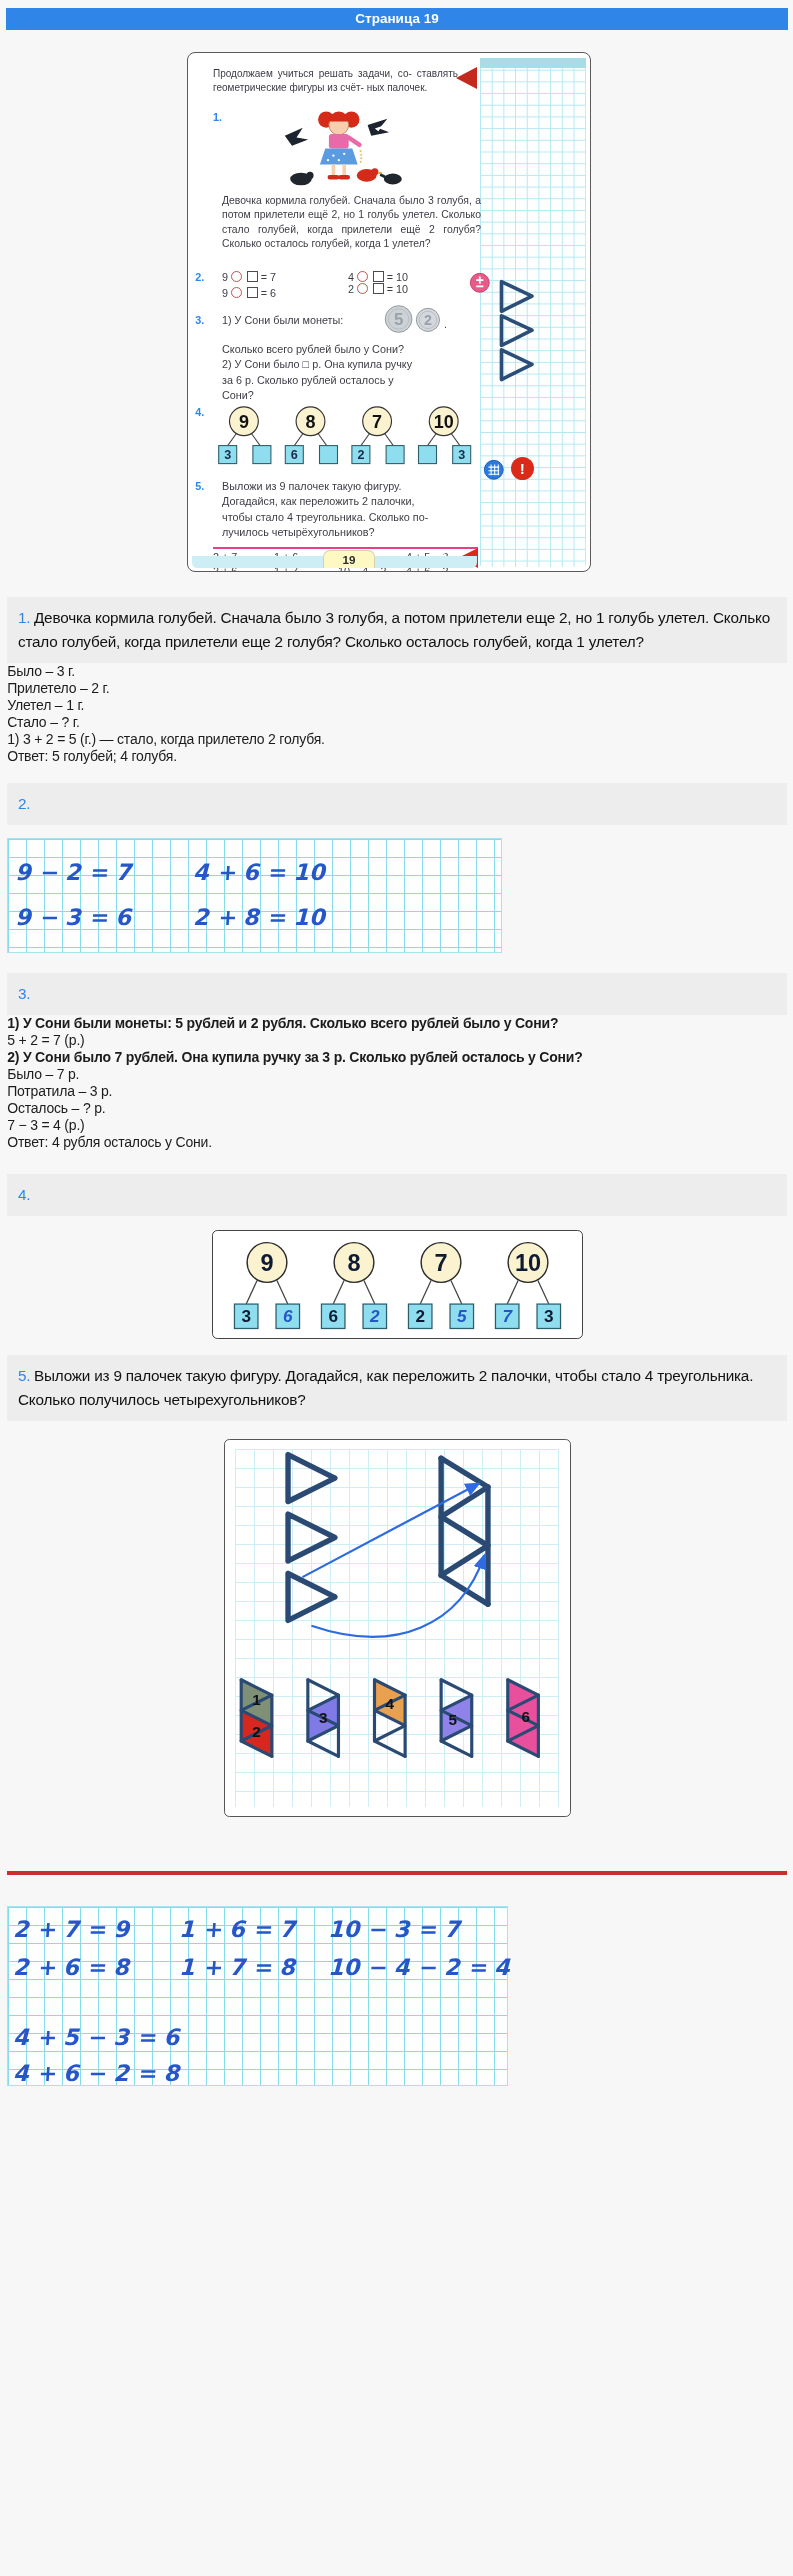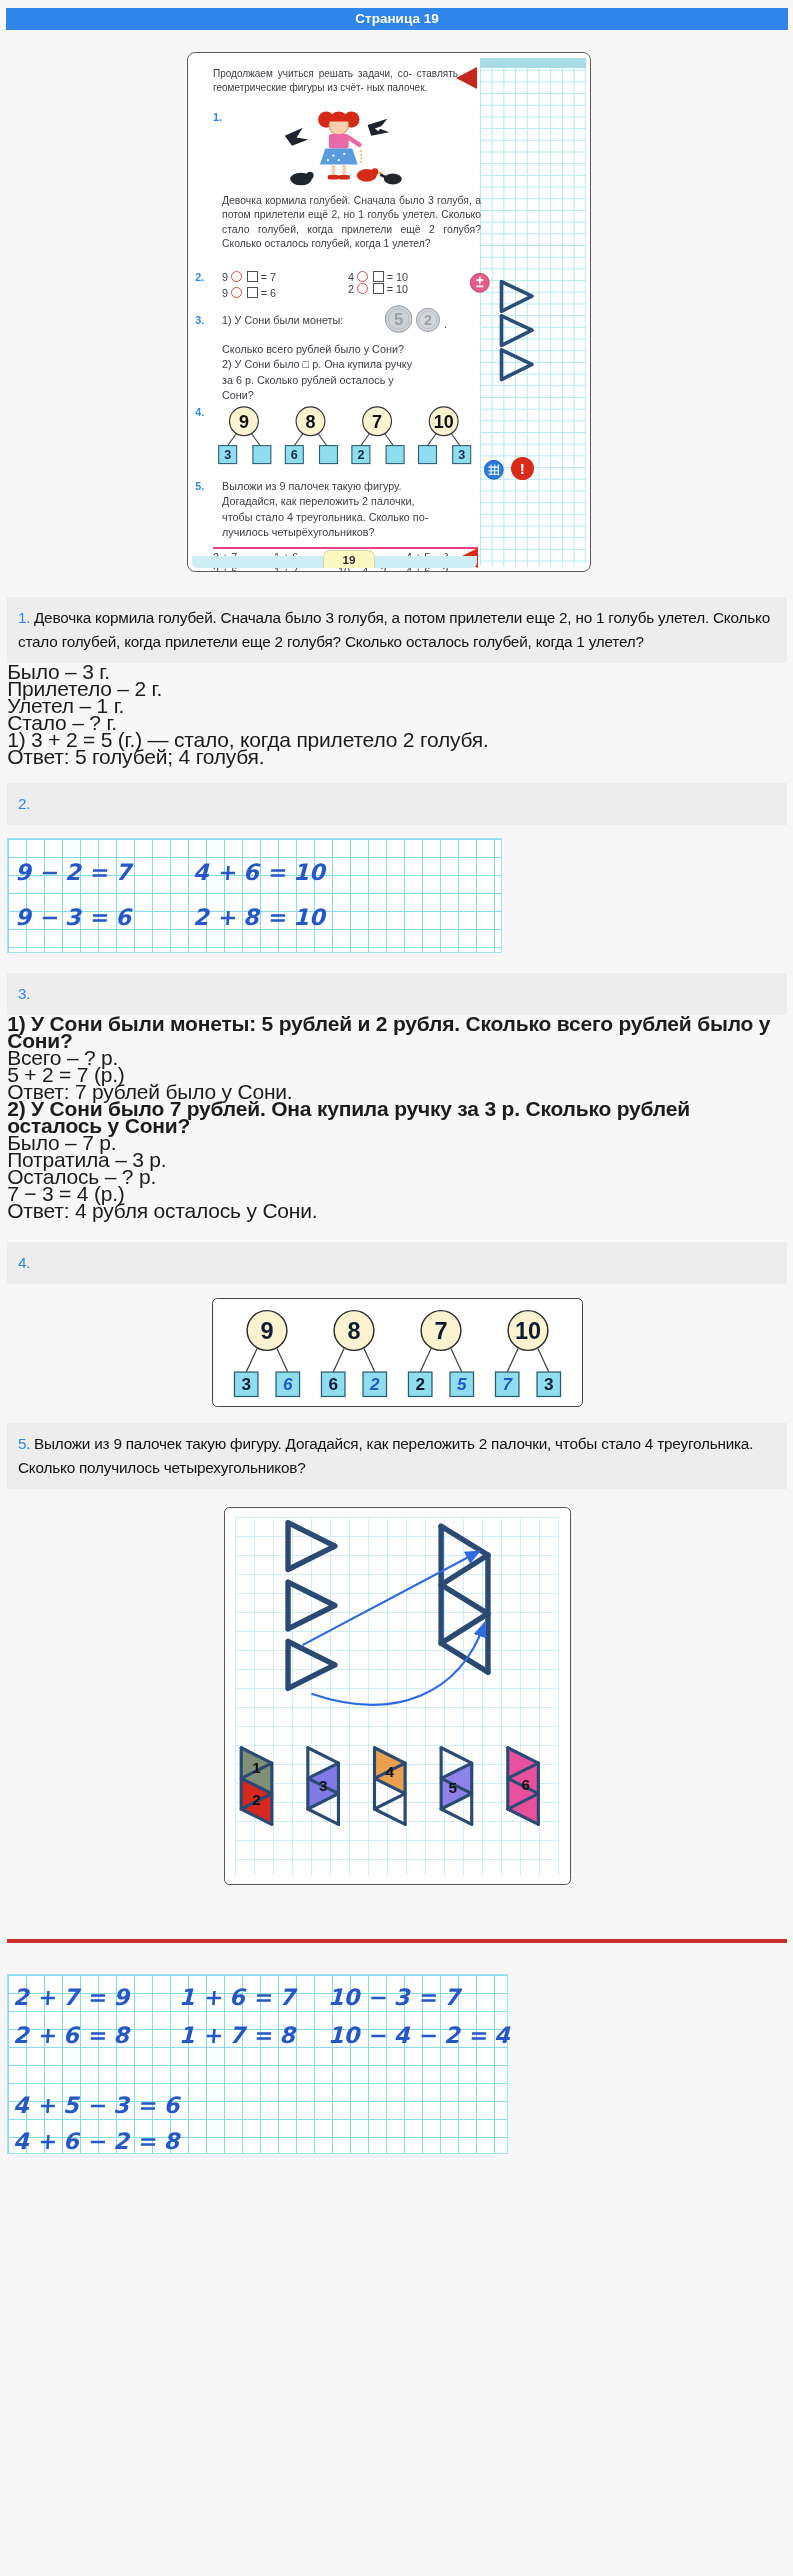--- a/index.html
+++ b/index.html
@@ -45,21 +45,21 @@
   .task-header{margin:0 7.2px;background:#ededed;padding:9px 10.8px;font-size:15.3px;
     font-weight:normal;line-height:24px;letter-spacing:-0.2px;color:#111;}
   .task-header .tnum{color:#2e86e8;margin-right:3.6px;}
   #h1{margin-top:25px;}
   #h2{margin-top:18px;}
   #h3{margin-top:20px;}
   #h4{margin-top:23.4px;}
   #h5{margin-top:16px;}
 
   
-  .sol{margin:0 7.2px;font-size:21px;letter-spacing:-0.2px;color:#1c1c1c;}
+  .sol{margin:0 7.2px;font-size:14px;letter-spacing:-0.2px;color:#1c1c1c;}
   .sol p{margin:0;line-height:17px;}
   .mt25{margin-top:22.5px;} .mt19{margin-top:17px;} .mt24{margin-top:21.6px;} .mt30{margin-top:27px;}
   .bold-q{font-weight:bold;}
 
   
   .kgrid{position:relative;margin-left:7.2px;background-color:#fdffff;border:0.9px solid #a5e4ef;
     background-image:linear-gradient(#86dcea 0.9px,transparent 0.9px),linear-gradient(90deg,#86dcea 0.9px,transparent 0.9px);
     background-size:18px 18px;box-sizing:border-box;}
   #grid2{width:495px;height:115px;margin-top:12.6px;}
   #gridF{width:501px;height:180px;margin-top:31.5px;}
@@ -272,23 +272,21 @@
     <span class="hw" style="left:187px;top:20px;">4 + 6 = 10</span>
     <span class="hw" style="left:9px;top:65px;">9 − 3 = 6</span>
     <span class="hw" style="left:187px;top:65px;">2 + 8 = 10</span>
   </div>
 
   <div class="task-header" id="h3">
     <span class="tnum">3.</span>
   </div>
   <div class="sol">
     <p class="mt24 bold-q">1) У Сони были монеты: 5 рублей и 2 рубля. Сколько всего рублей было у Сони?</p>
-    <p class="mt19">Всего – ? р.</p>
     <p class="mt25">5 + 2 = 7 (р.)</p>
-    <p class="mt24">Ответ: 7 рублей было у Сони.</p>
     <p class="mt25 bold-q">2) У Сони было 7 рублей. Она купила ручку за 3 р. Сколько рублей осталось у Сони?</p>
     <p class="mt25">Было – 7 р.</p>
     <p class="mt19">Потратила – 3 р.</p>
     <p class="mt19">Осталось – ? р.</p>
     <p class="mt25">7 − 3 = 4 (р.)</p>
     <p class="mt24">Ответ: 4 рубля осталось у Сони.</p>
   </div>
 
   <div class="task-header" id="h4">
     <span class="tnum">4.</span>

